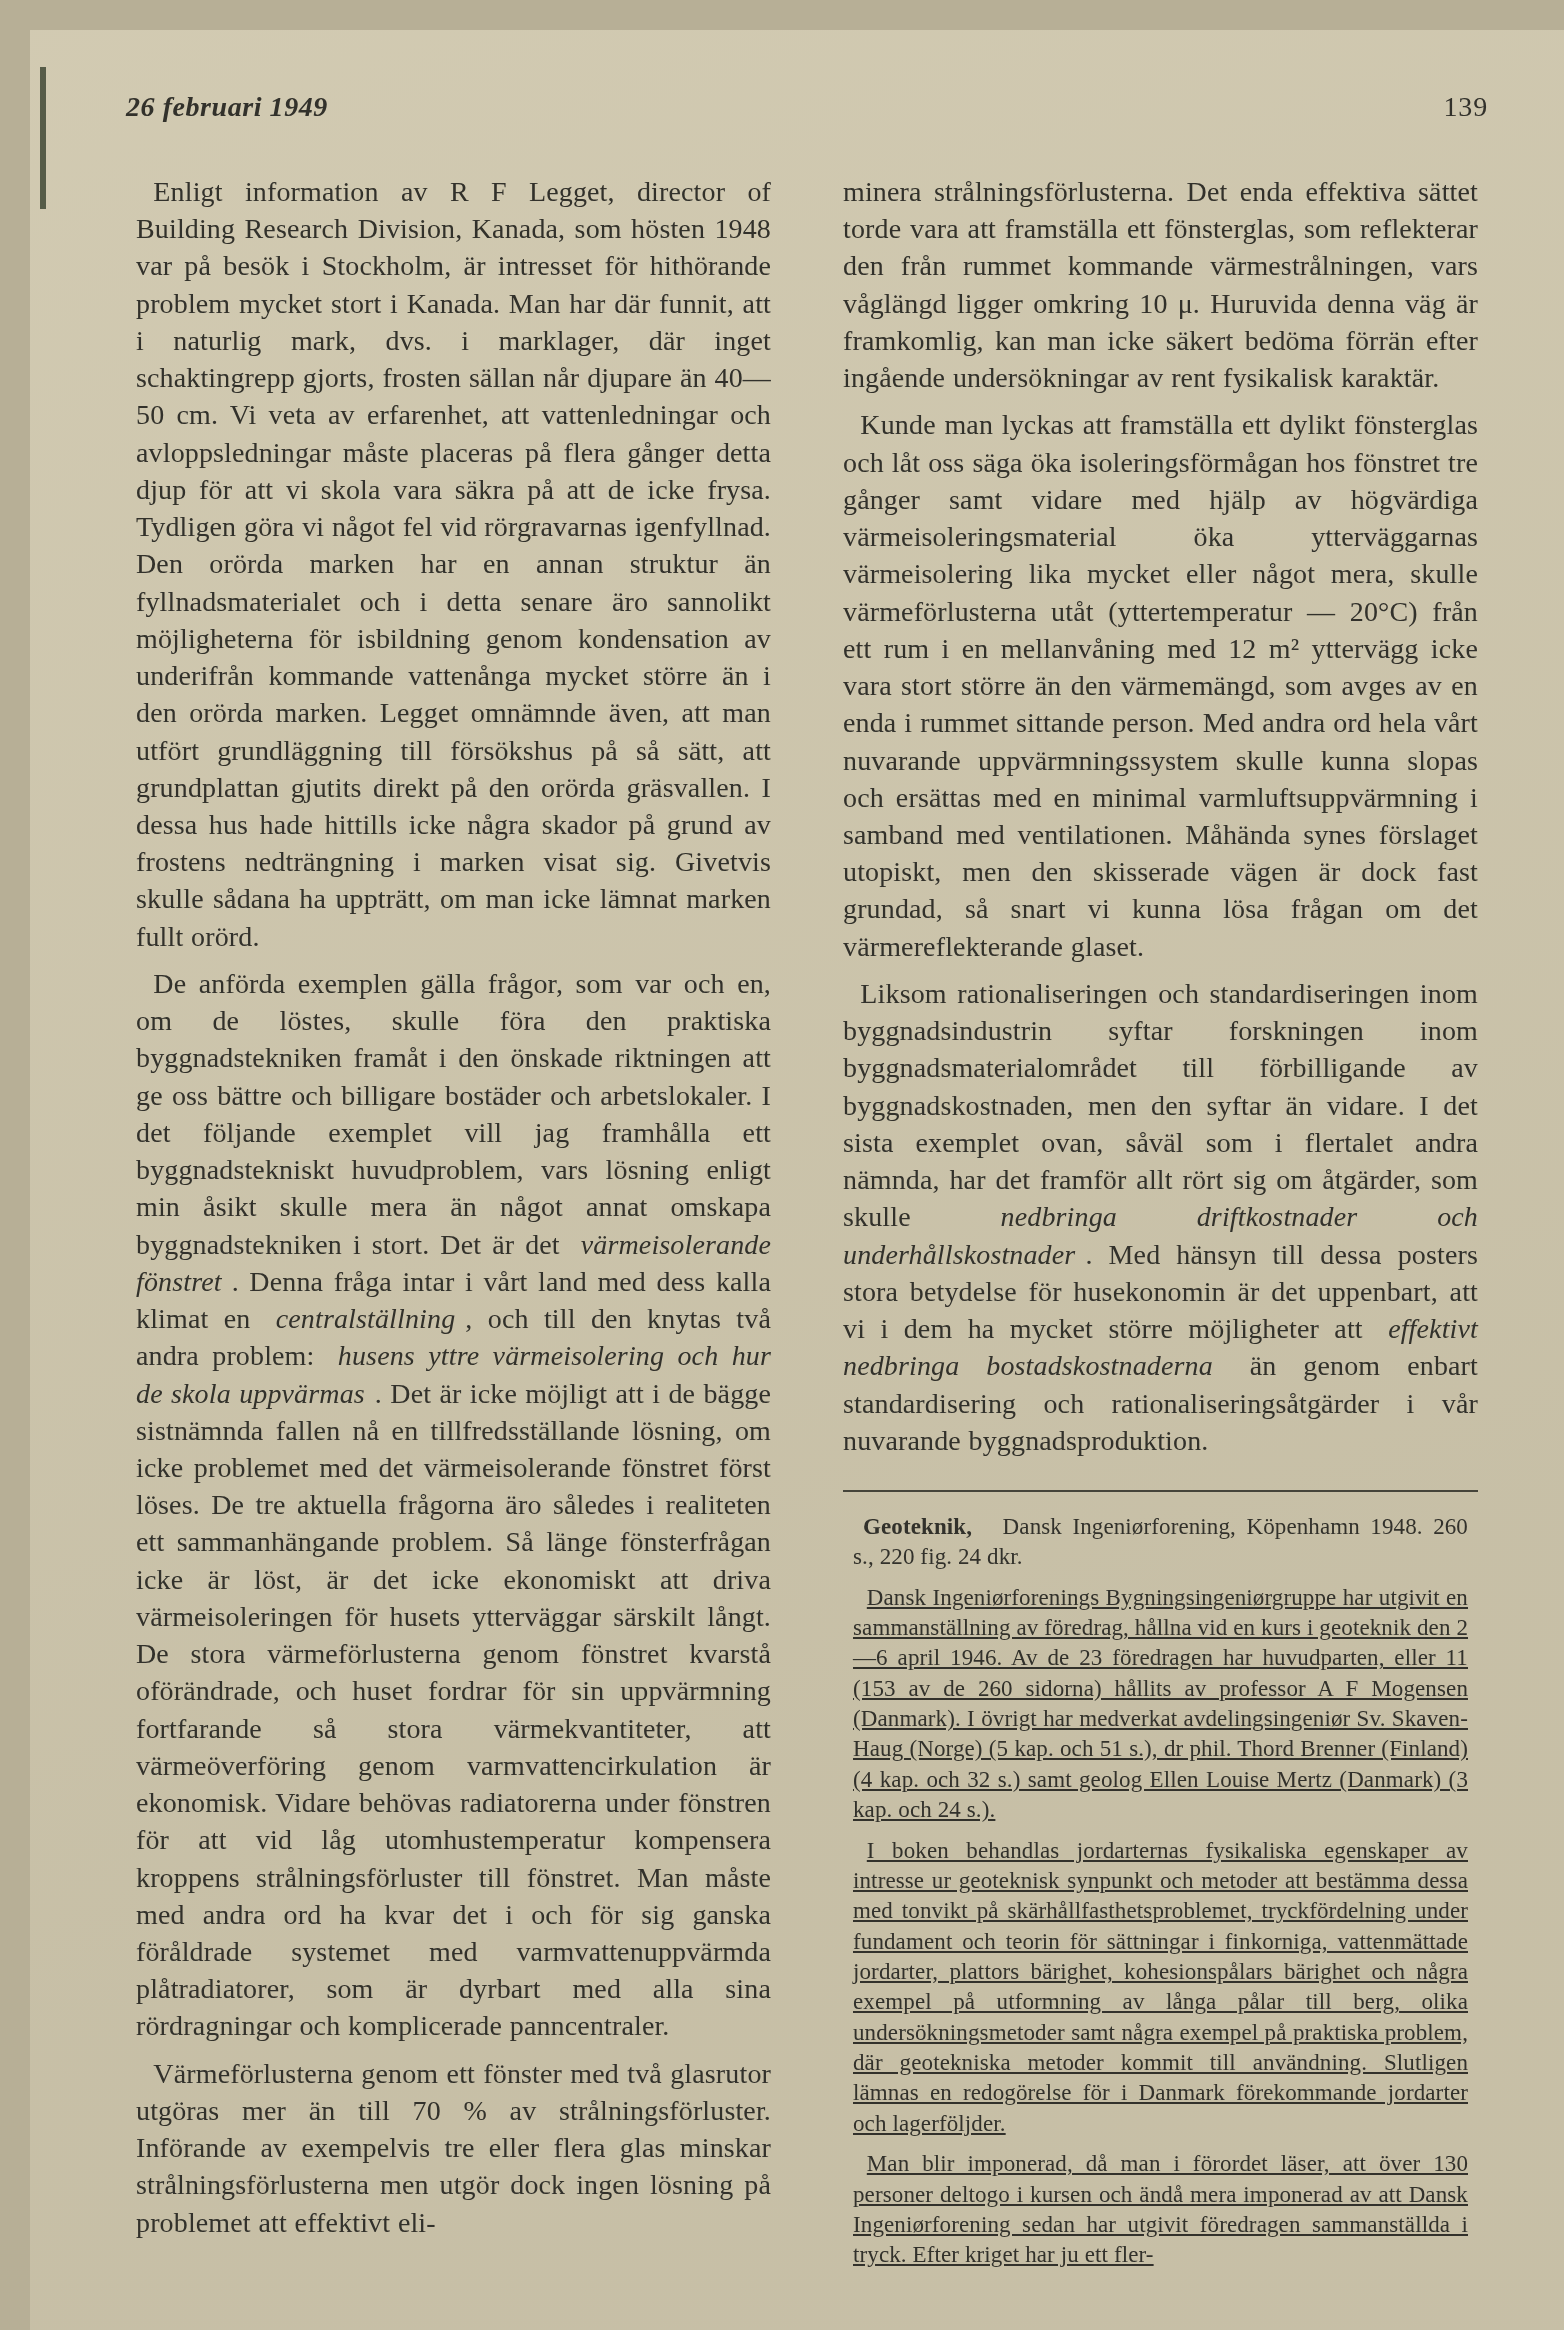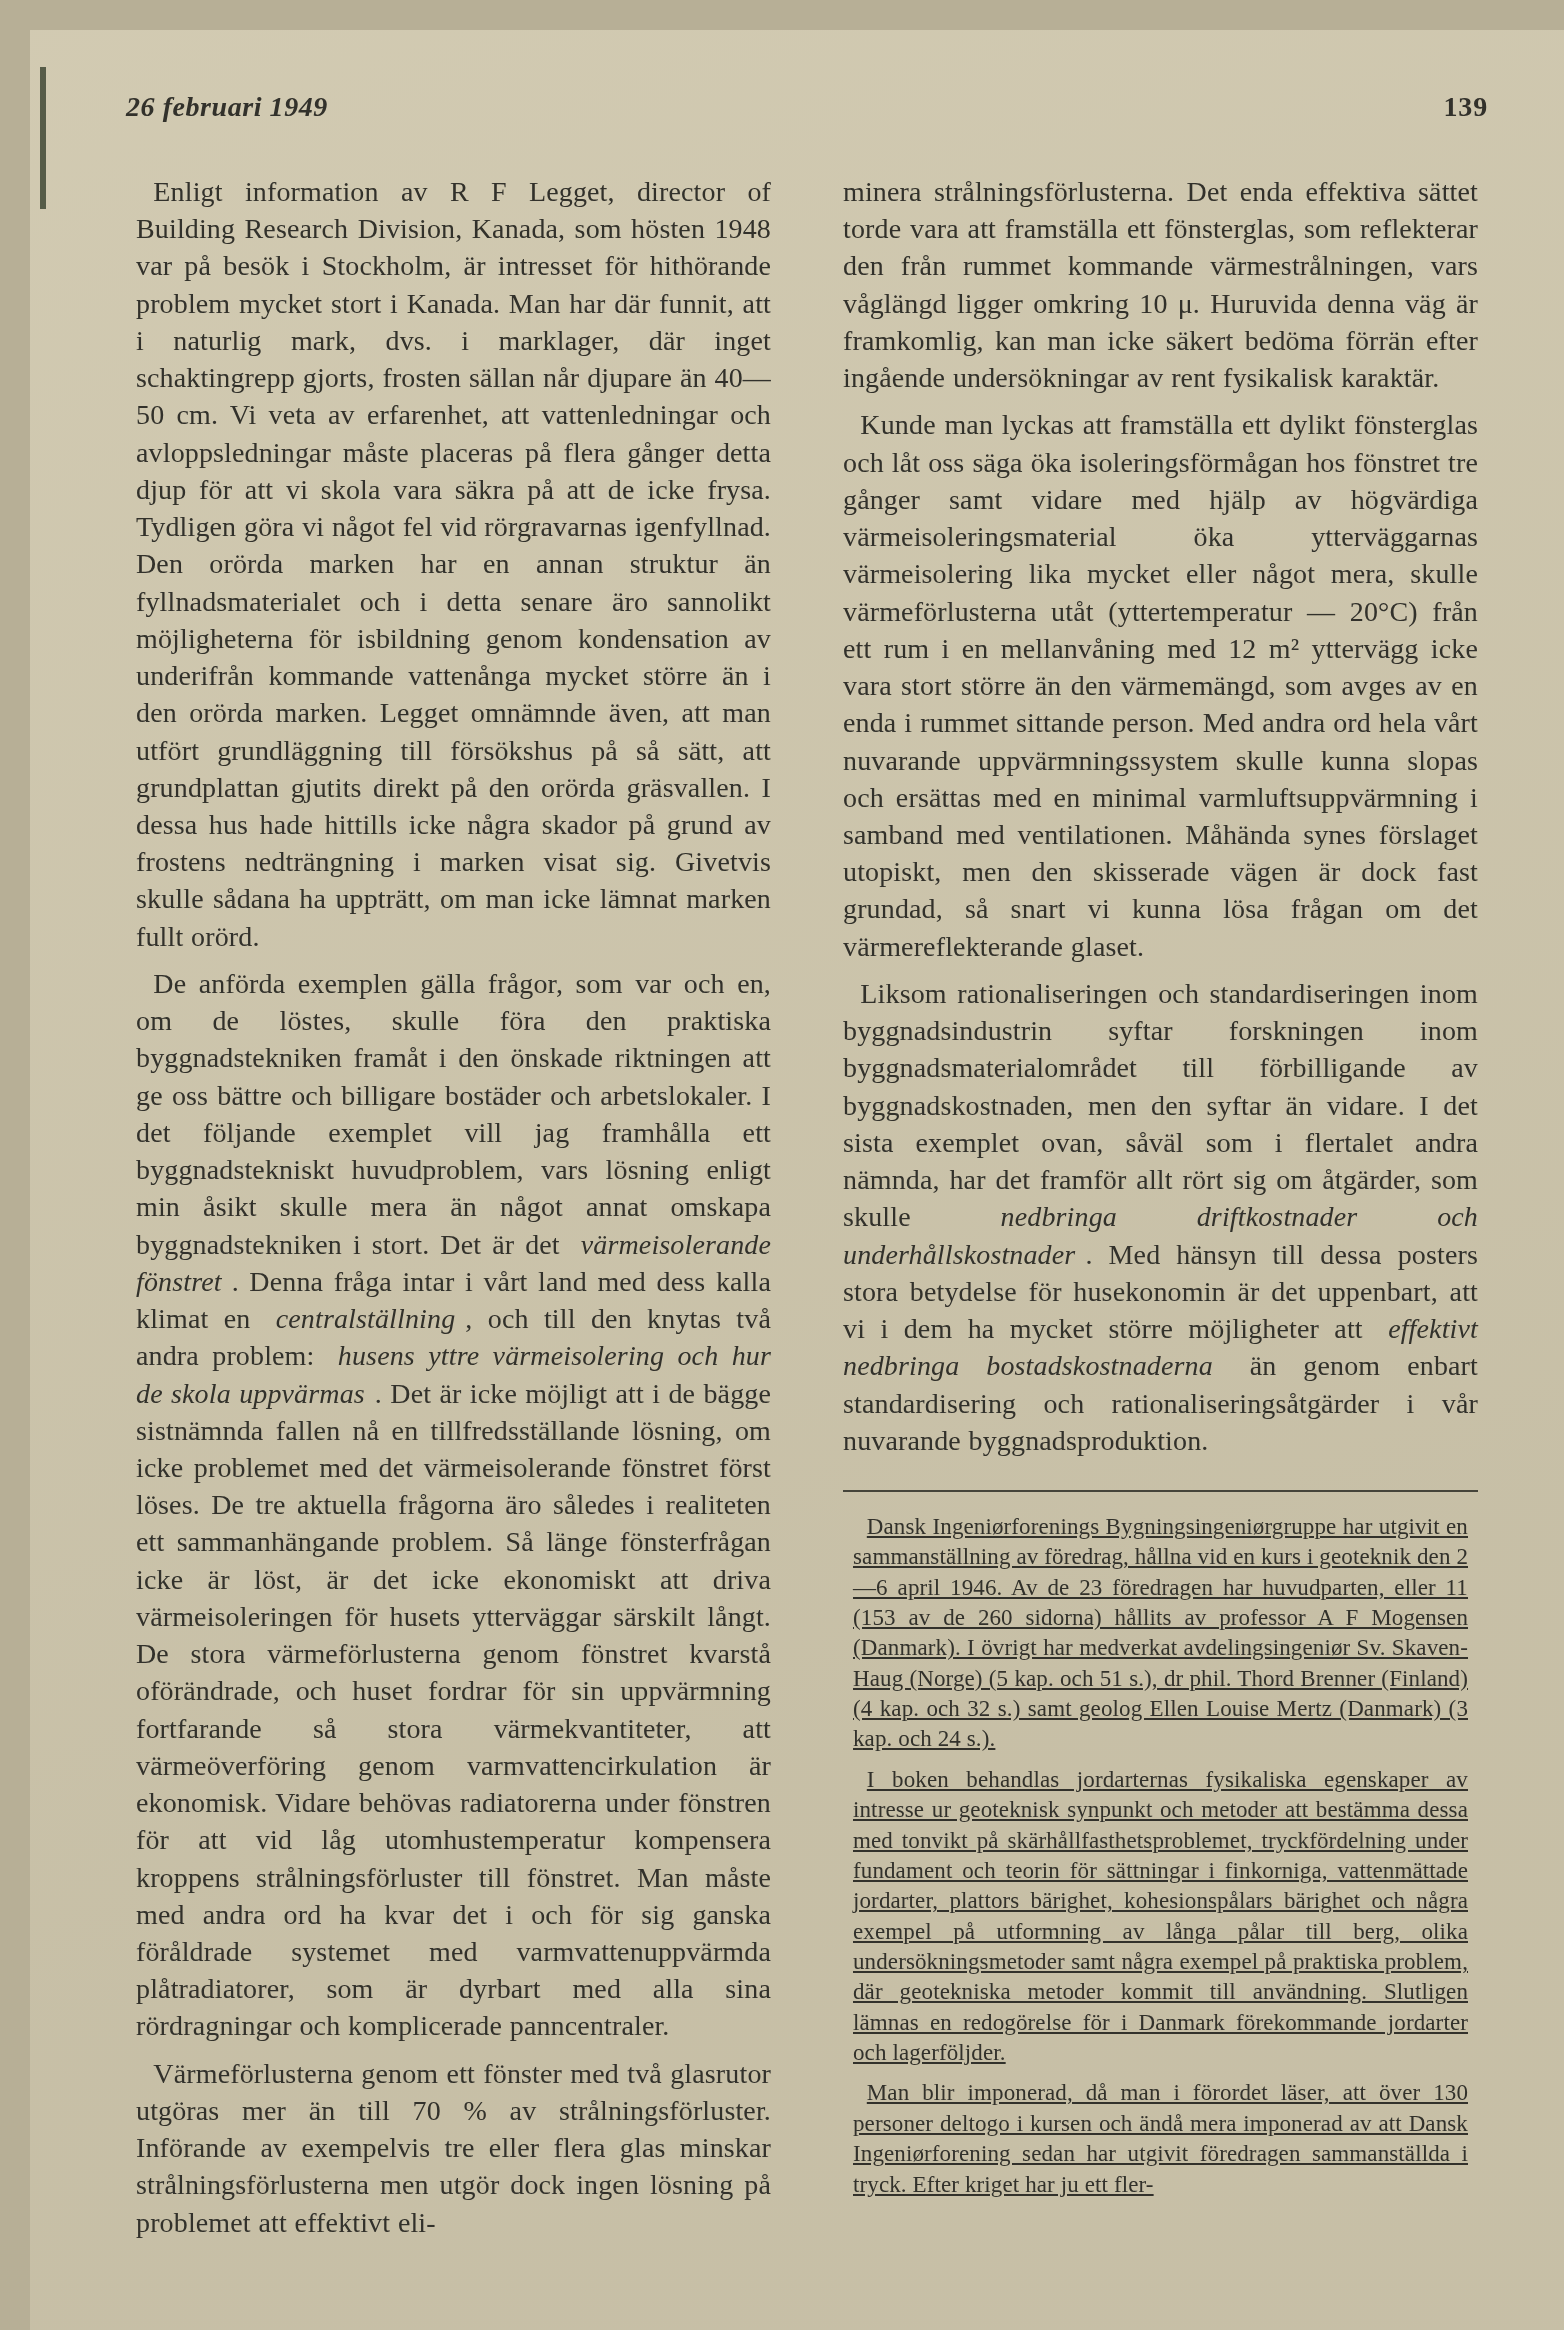--- a/index.html
+++ b/index.html
@@ -31,21 +31,21 @@
     justify-content: space-between;
     align-items: baseline;
     font-size: 28px;
   }
   .issue-date {
     font-weight: bold;
     font-style: italic;
     letter-spacing: 0.02em;
   }
   .page-number {
-    font-weight: bold;
+    font-weight: normal;
     letter-spacing: 0.03em;
   }
   .columns {
     display: flex;
     gap: 32px;
     margin-top: 20px;
   }
   .col { flex: 1 1 0; min-width: 0; }
   .para {
     font-size: 28px;
@@ -117,20 +117,21 @@
         <p class="para indent">Värmeförlusterna genom ett fönster med två glasrutor utgöras mer än till 70 % av strålningsförluster. Införande av exempelvis tre eller flera glas minskar strålningsförlusterna men utgör dock ingen lösning på problemet att effektivt eli-</p>
       </div>
 
       <div class="col">
         <p class="para">minera strålningsförlusterna. Det enda effektiva sättet torde vara att framställa ett fönsterglas, som reflekterar den från rummet kommande värmestrålningen, vars våglängd ligger omkring 10 μ. Huruvida denna väg är framkomlig, kan man icke säkert bedöma förrän efter ingående undersökningar av rent fysikalisk karaktär.</p>
         <p class="para indent">Kunde man lyckas att framställa ett dylikt fönsterglas och låt oss säga öka isoleringsförmågan hos fönstret tre gånger samt vidare med hjälp av högvärdiga värmeisoleringsmaterial öka ytterväggarnas värmeisolering lika mycket eller något mera, skulle värmeförlusterna utåt (yttertemperatur — 20°C) från ett rum i en mellanvåning med 12 m² yttervägg icke vara stort större än den värmemängd, som avges av en enda i rummet sittande person. Med andra ord hela vårt nuvarande uppvärmningssystem skulle kunna slopas och ersättas med en minimal varmluftsuppvärmning i samband med ventilationen. Måhända synes förslaget utopiskt, men den skisserade vägen är dock fast grundad, så snart vi kunna lösa frågan om det värmereflekterande glaset.</p>
         <p class="para indent">Liksom rationaliseringen och standardiseringen inom byggnadsindustrin syftar forskningen inom byggnadsmaterialområdet till förbilligande av byggnadskostnaden, men den syftar än vidare. I det sista exemplet ovan, såväl som i flertalet andra nämnda, har det framför allt rört sig om åtgärder, som skulle <i>nedbringa driftkostnader och underhållskostnader</i>. Med hänsyn till dessa posters stora betydelse för husekonomin är det uppenbart, att vi i dem ha mycket större möjligheter att <i>effektivt nedbringa bostadskostnaderna</i> än genom enbart standardisering och rationaliseringsåtgärder i vår nuvarande byggnadsproduktion.</p>
 
         <div class="review">
           <hr class="divider">
+          <p class="review-head"><b>Geoteknik,</b><span> Dansk Ingeniørforening, Köpenhamn 1948. 260 s., 220 fig. 24 dkr.</span></p>
           <p class="review-para indent">Dansk Ingeniørforenings Bygningsingeniørgruppe har utgivit en sammanställning av föredrag, hållna vid en kurs i geoteknik den 2—6 april 1946. Av de 23 föredragen har huvudparten, eller 11 (153 av de 260 sidorna) hållits av professor A F Mogensen (Danmark). I övrigt har medverkat avdelingsingeniør Sv. Skaven-Haug (Norge) (5 kap. och 51 s.), dr phil. Thord Brenner (Finland) (4 kap. och 32 s.) samt geolog Ellen Louise Mertz (Danmark) (3 kap. och 24 s.).</p>
           <p class="review-para indent">I boken behandlas jordarternas fysikaliska egenskaper av intresse ur geoteknisk synpunkt och metoder att bestämma dessa med tonvikt på skärhållfasthetsproblemet, tryckfördelning under fundament och teorin för sättningar i finkorniga, vattenmättade jordarter, plattors bärighet, kohesionspålars bärighet och några exempel på utformning av långa pålar till berg, olika undersökningsmetoder samt några exempel på praktiska problem, där geotekniska metoder kommit till användning. Slutligen lämnas en redogörelse för i Danmark förekommande jordarter och lagerföljder.</p>
           <p class="review-para indent">Man blir imponerad, då man i förordet läser, att över 130 personer deltogo i kursen och ändå mera imponerad av att Dansk Ingeniørforening sedan har utgivit föredragen sammanställda i tryck. Efter kriget har ju ett fler-</p>
         </div>
       </div>
 
     </div>
   </div>
 
   <div class="artifact smudge-1"></div>

